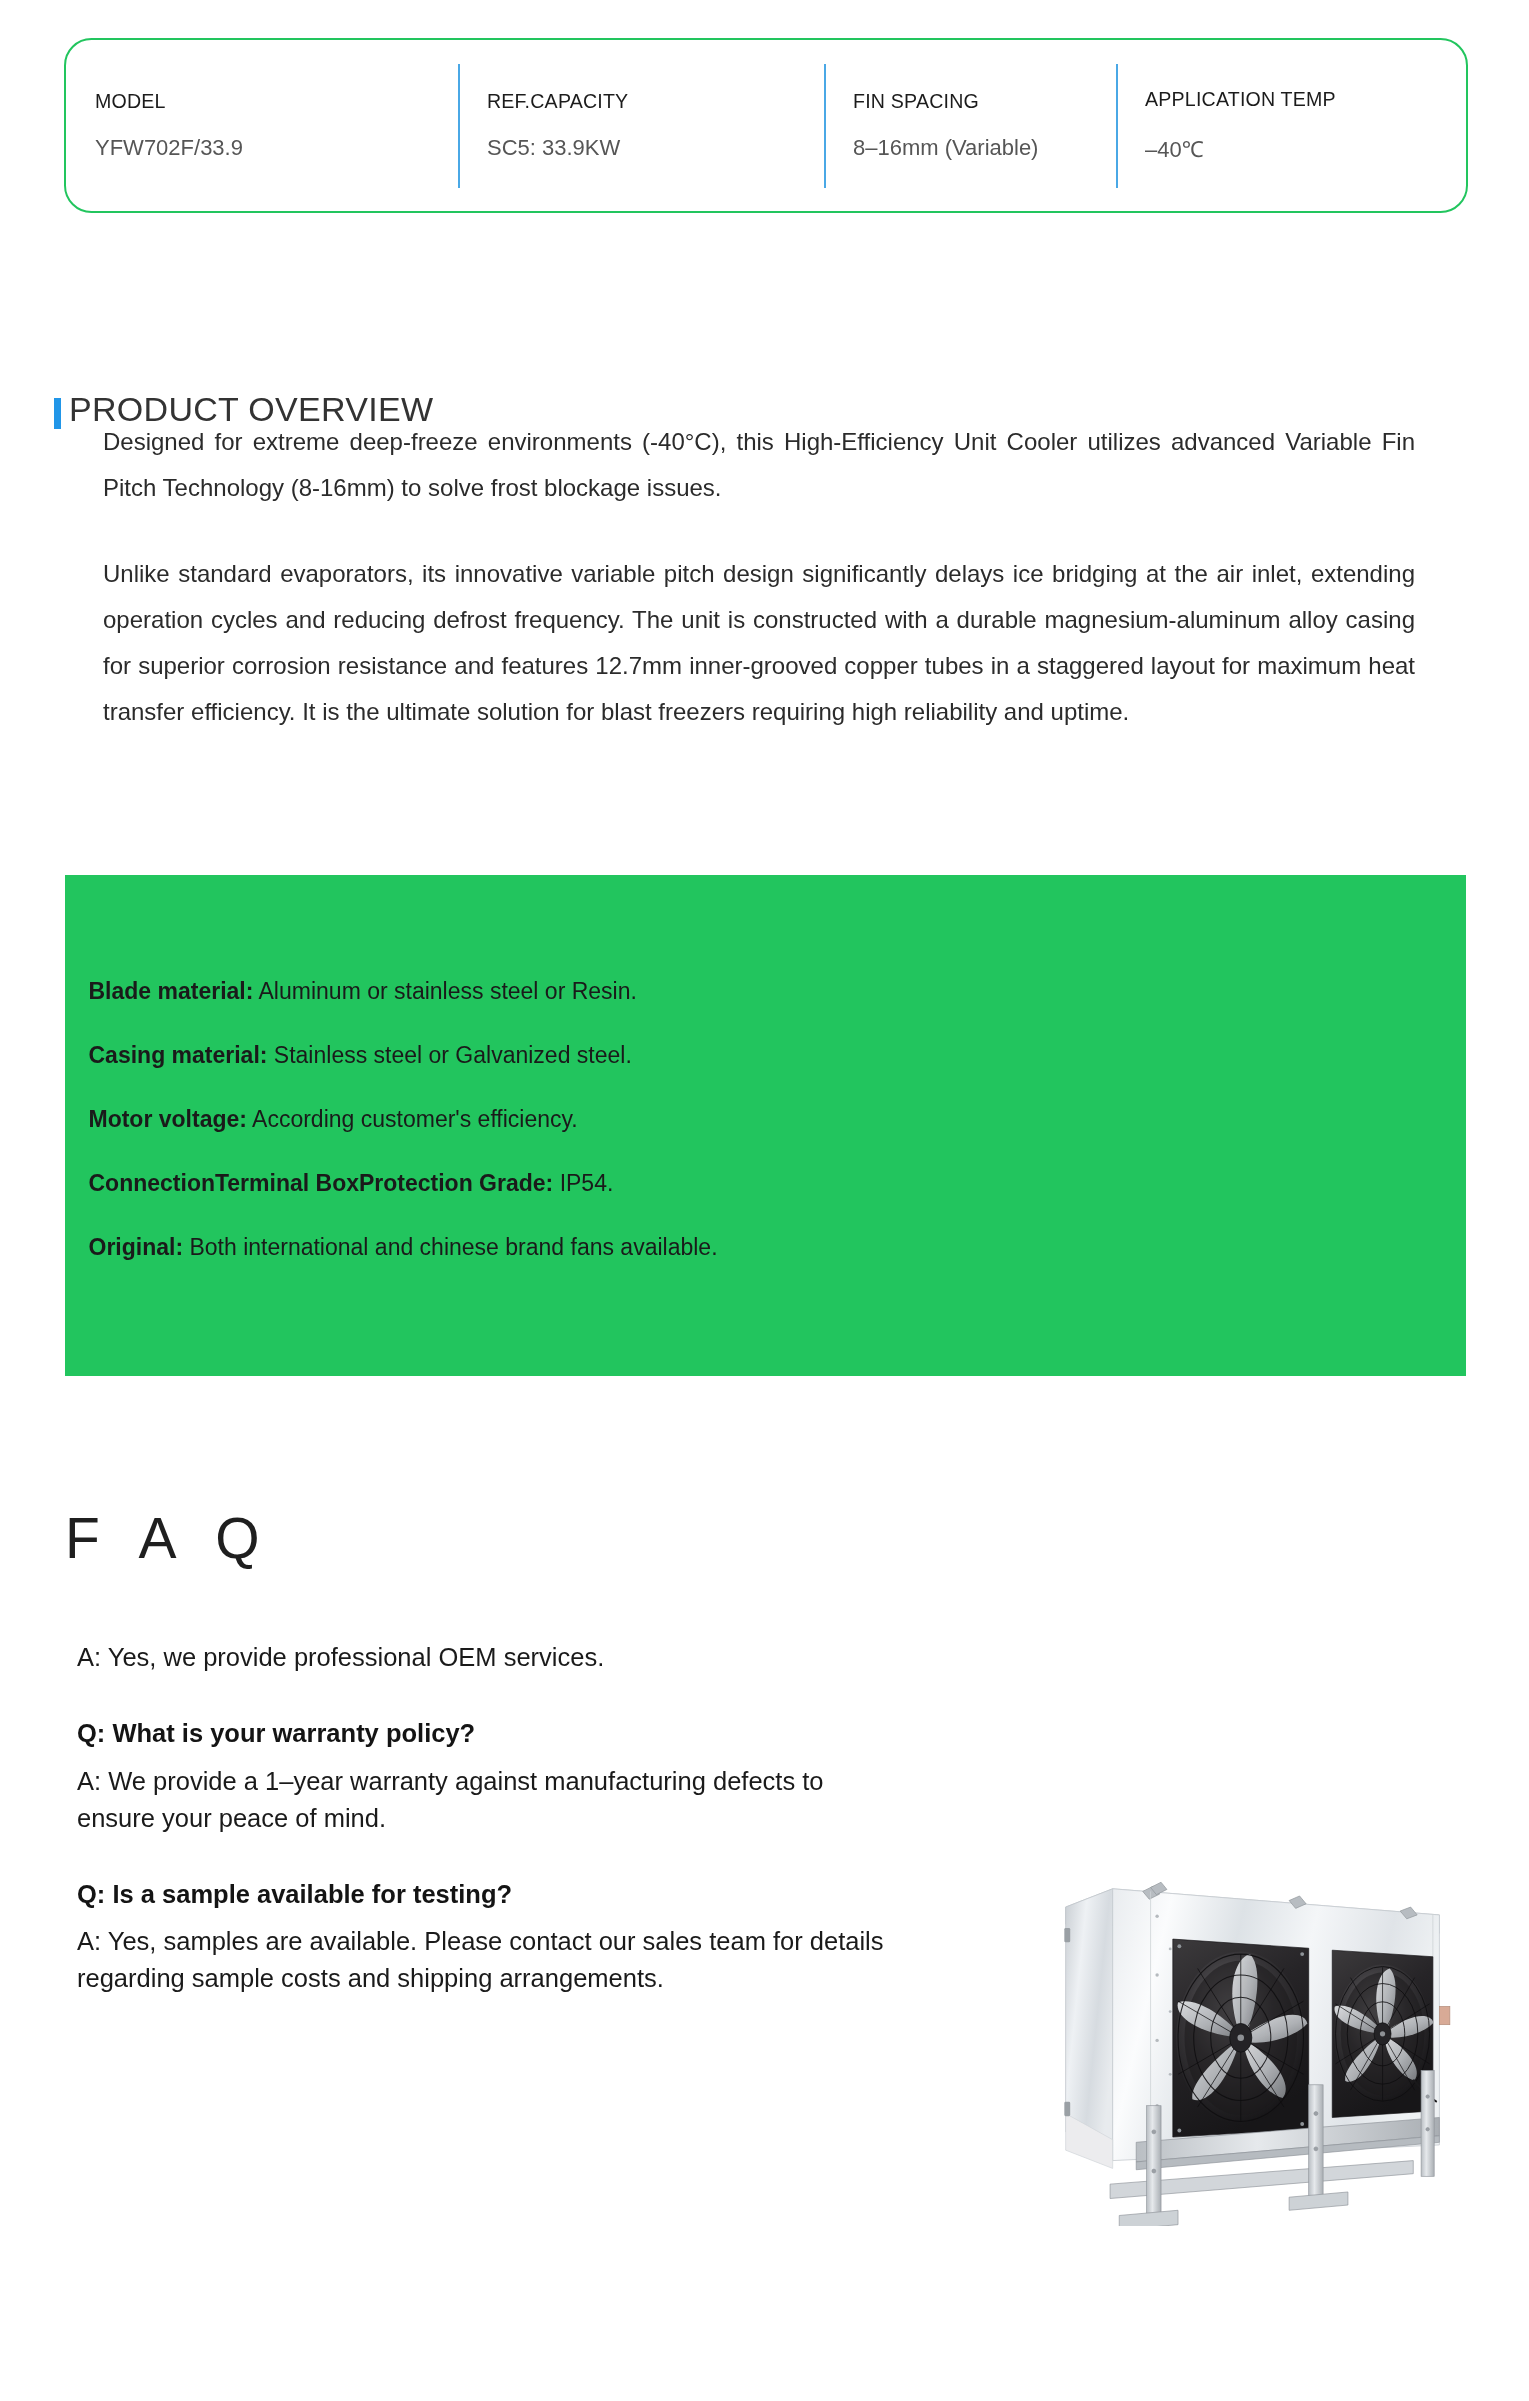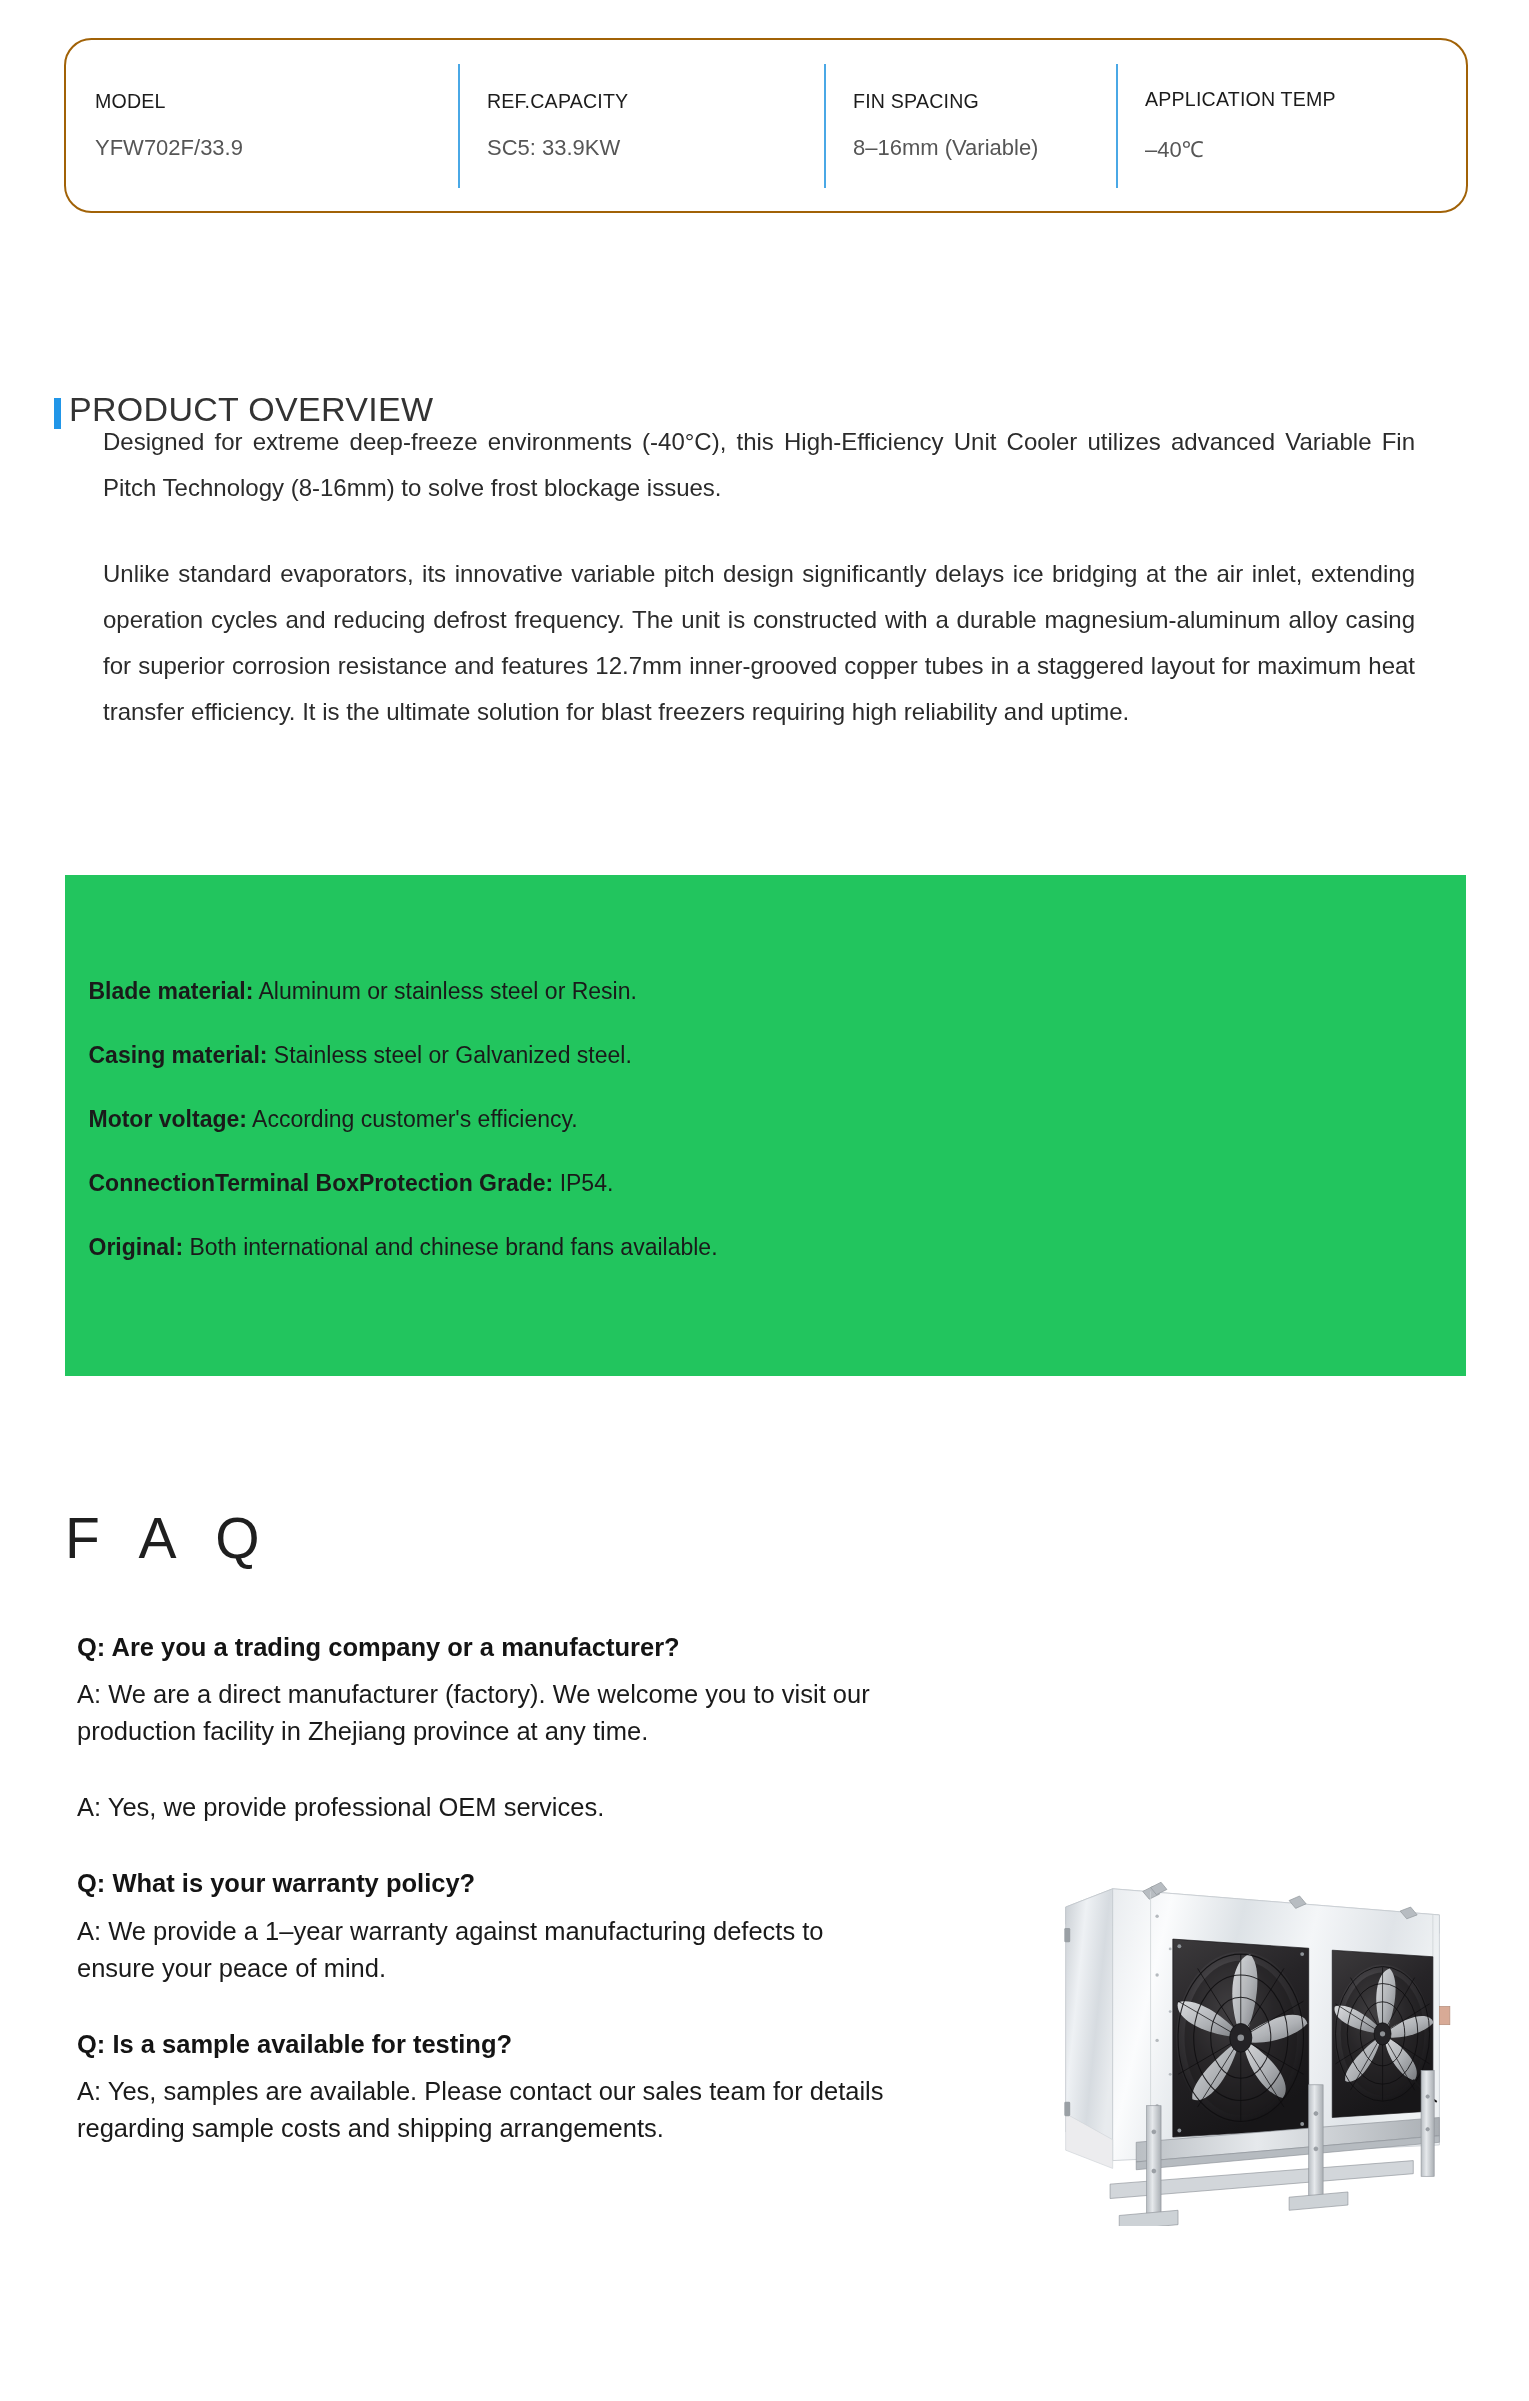--- a/index.html
+++ b/index.html
@@ -10,21 +10,21 @@
     font-family: "Liberation Sans", sans-serif;
     -webkit-font-smoothing: antialiased;
   }
   .page { position: relative; width: 1529px; height: 2401px; overflow: hidden; }
 
   
   .spec-bar {
     position: absolute;
     left: 64px; top: 38px;
     width: 1404px; height: 175px;
-    border: 2px solid #a16207;
+    border: 2px solid #22c55e;
     border-radius: 27.4px;
     background: #ffffff;
     display: flex;
     align-items: stretch;
   }
   .spec-cell {
     position: relative;
     display: flex;
     flex-direction: column;
     justify-content: center;
@@ -390,25 +390,20 @@
           </g>
         </g>
       </svg>
     </div>
   </div>
 
   <div class="faq-title">F A Q</div>
 
   <div class="faq-list">
     <div class="faq-item">
-      <div class="faq-q">Q: Are you a trading company or a manufacturer?</div>
-      <div class="faq-a">A: We are a direct manufacturer (factory). We welcome you to visit our
-production facility in Zhejiang province at any time.</div>
-    </div>
-    <div class="faq-item">
       <div class="faq-a">A: Yes, we provide professional OEM services.</div>
     </div>
     <div class="faq-item">
       <div class="faq-q">Q: What is your warranty policy?</div>
       <div class="faq-a">A: We provide a 1–year warranty against manufacturing defects to
 ensure your peace of mind.</div>
     </div>
     <div class="faq-item">
       <div class="faq-q">Q: Is a sample available for testing?</div>
       <div class="faq-a">A: Yes, samples are available. Please contact our sales team for details

